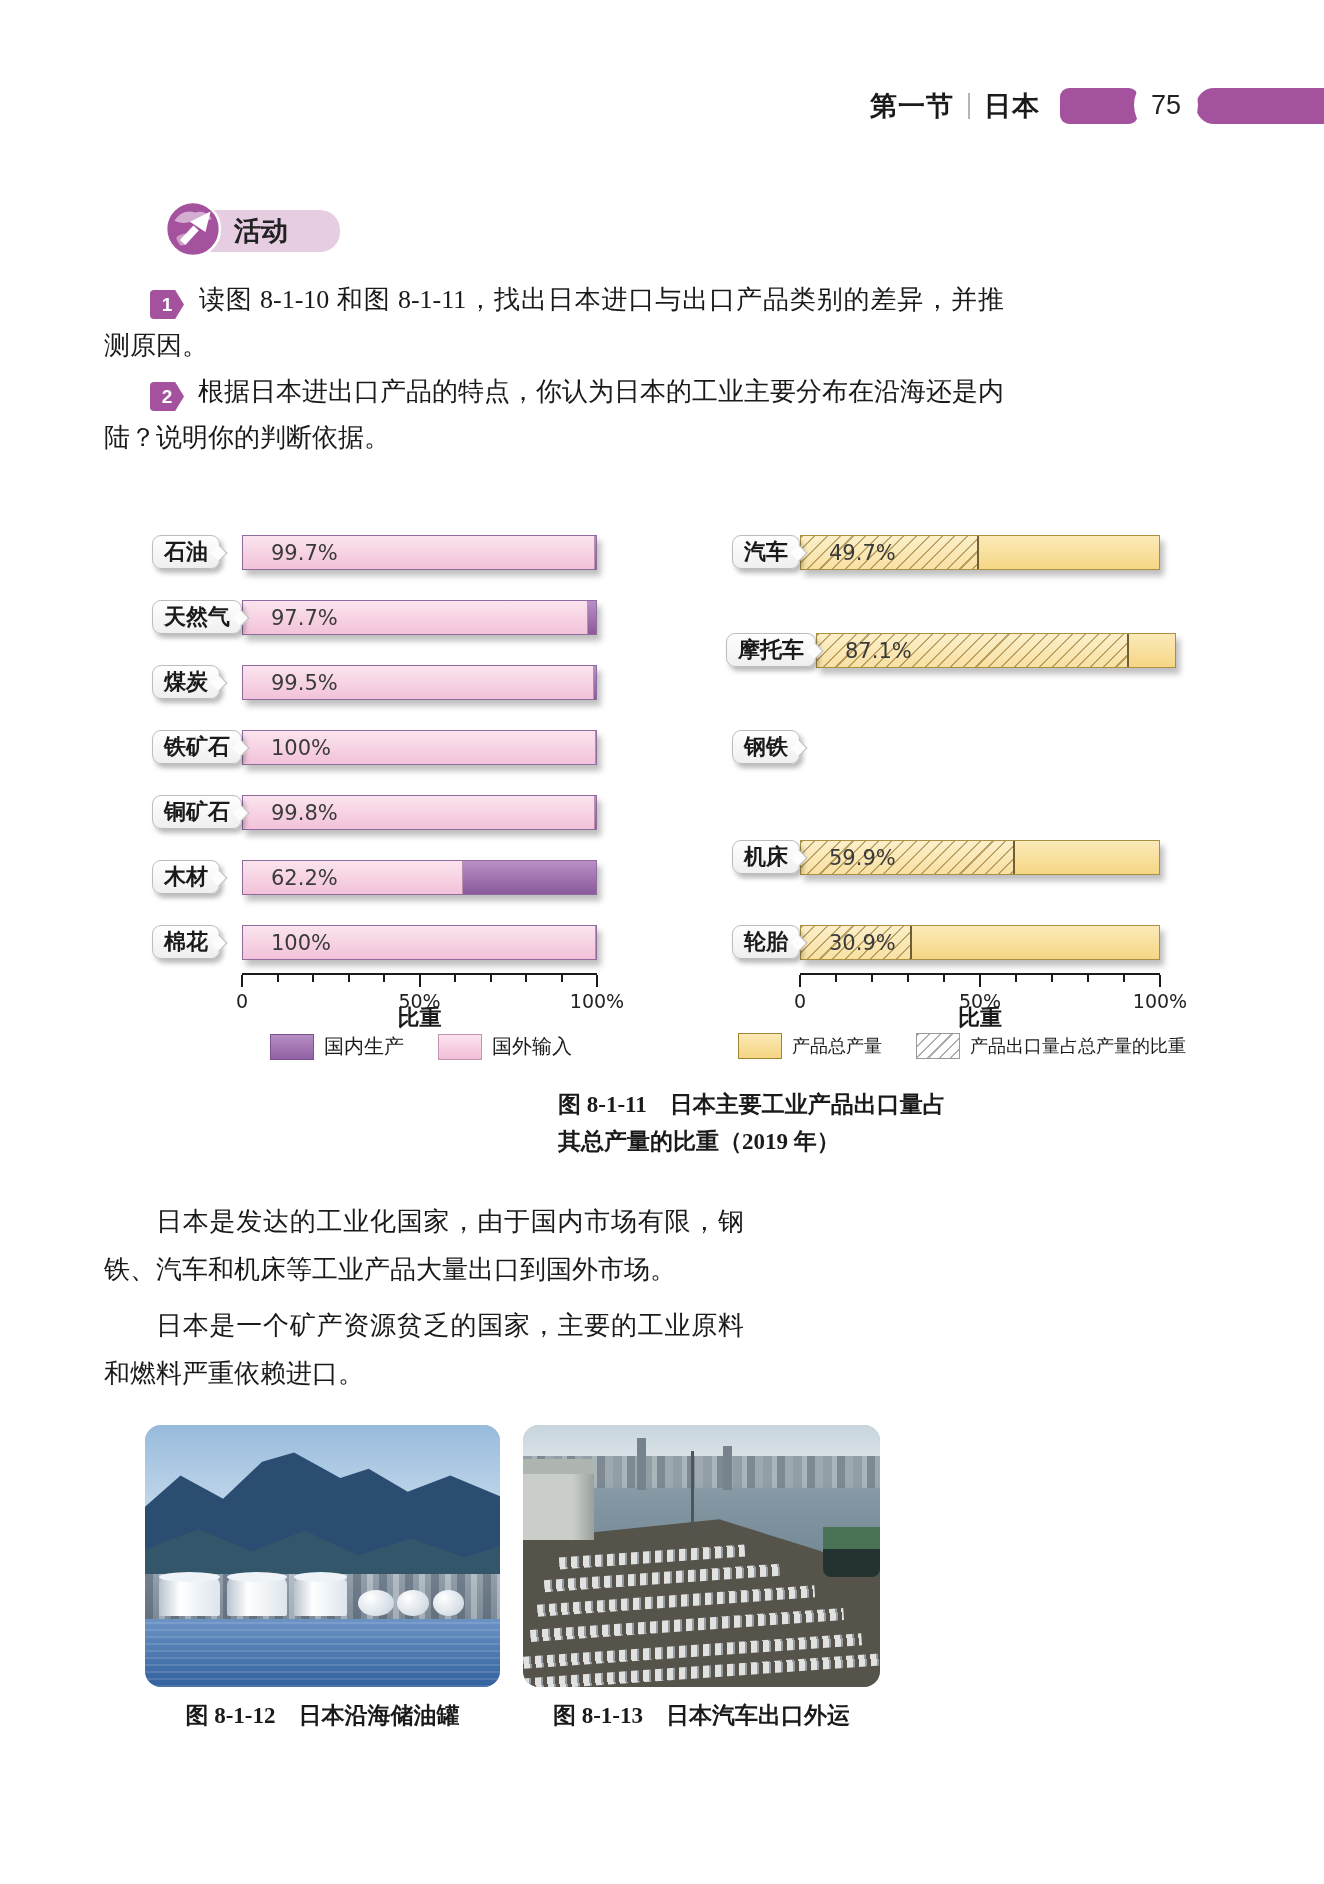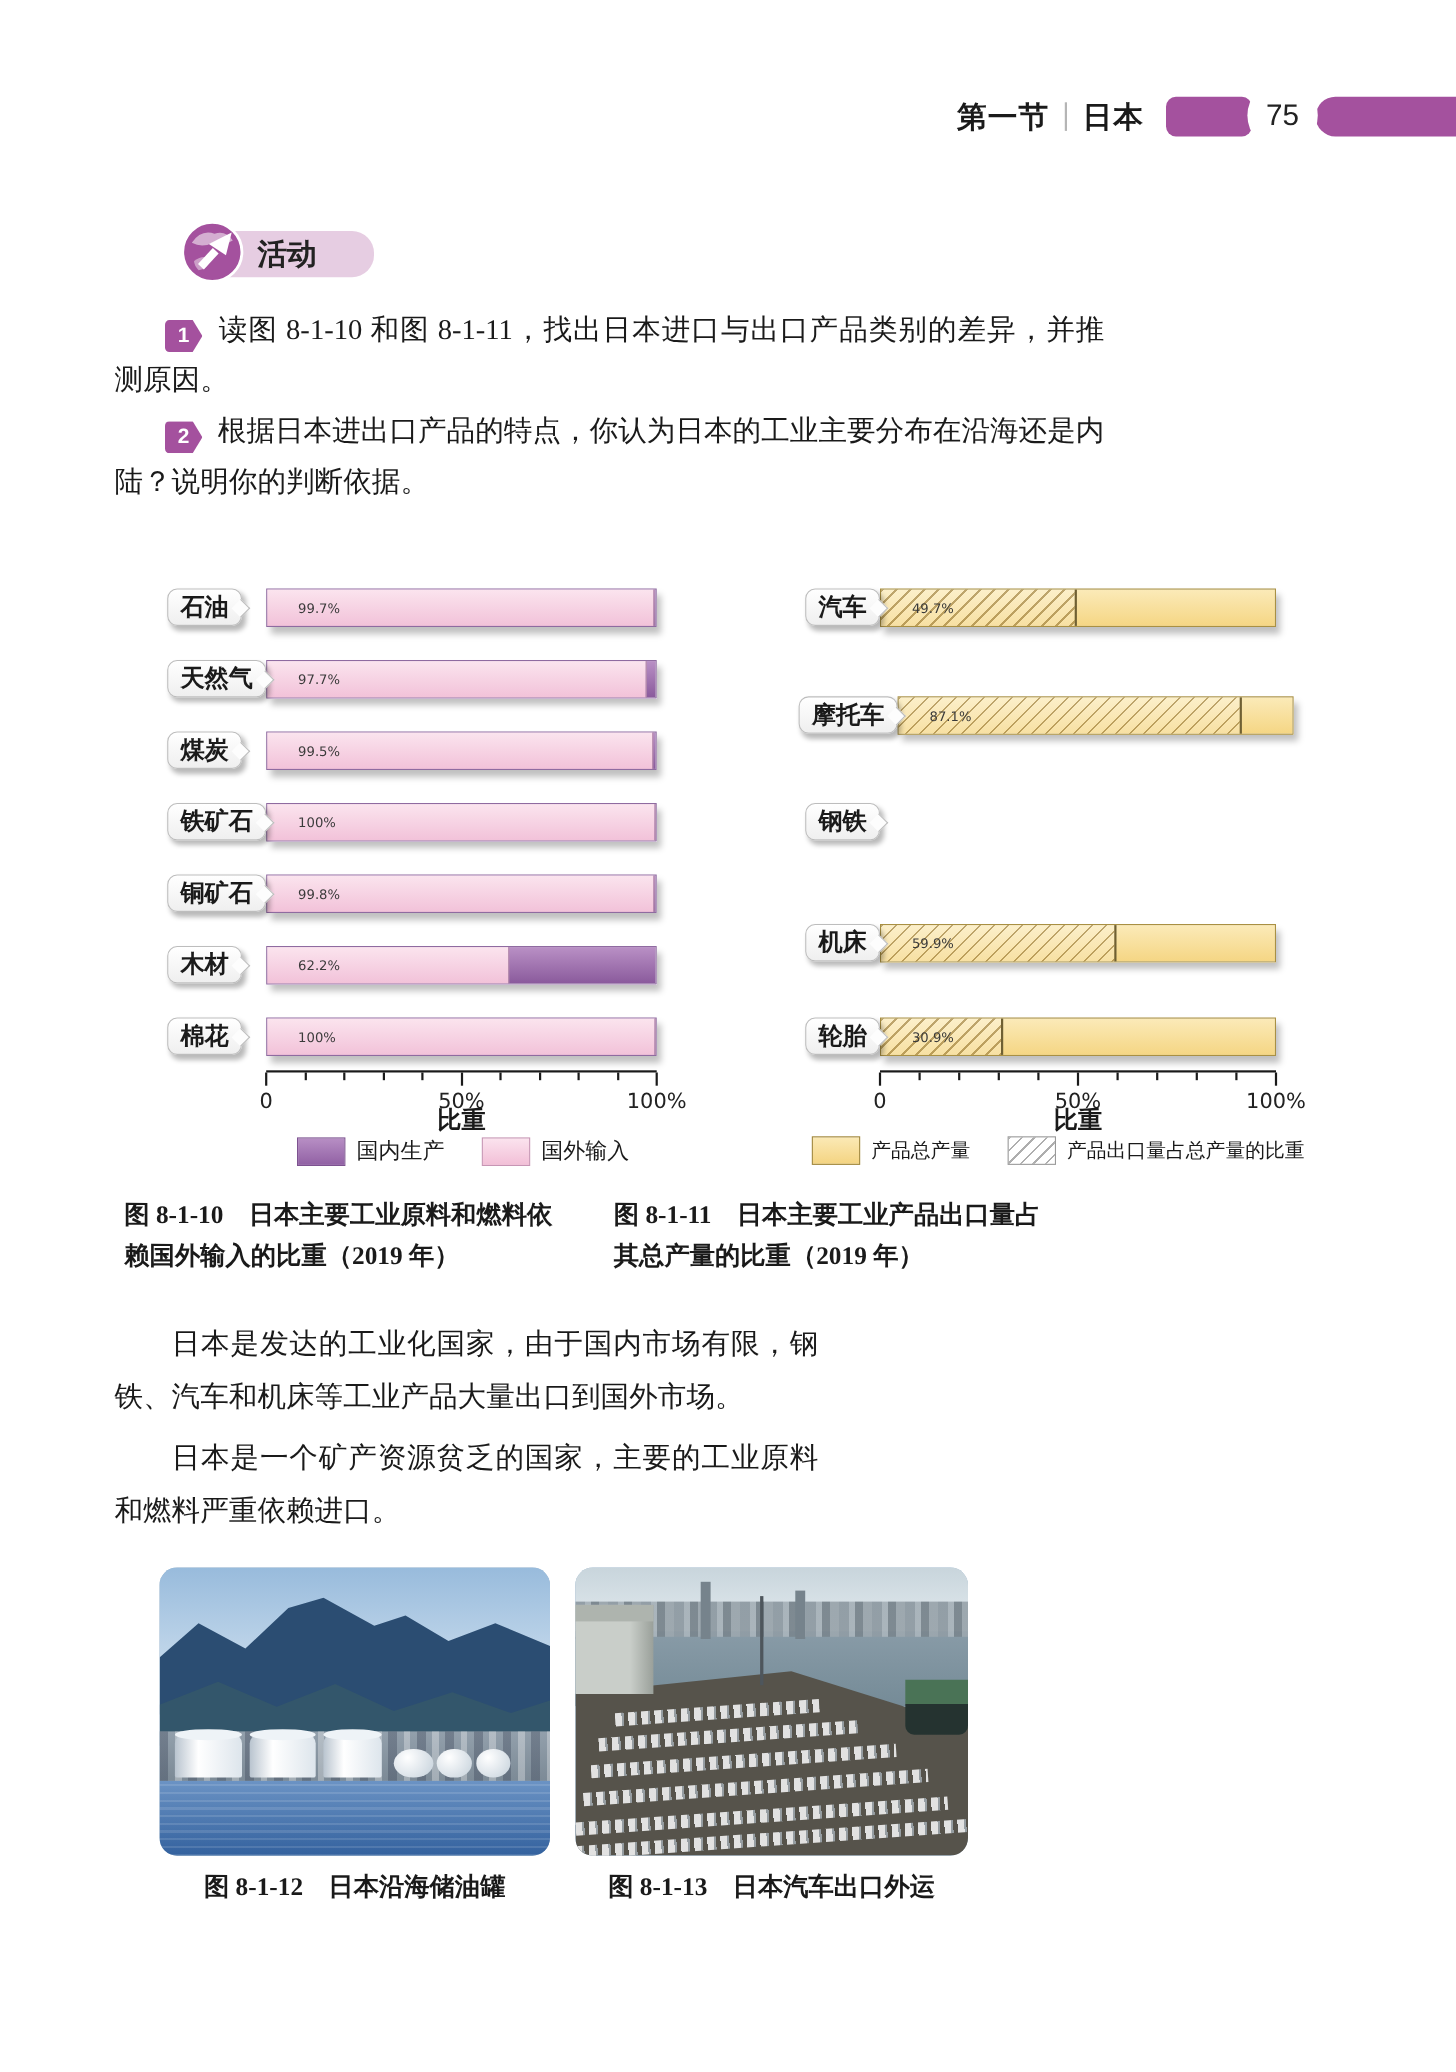--- a/index.html
+++ b/index.html
@@ -43,21 +43,21 @@
       border-top:1px solid #bdbdbd;border-right:1px solid #bdbdbd;transform:rotate(45deg);}
   #chart-left .clabel{left:0;}
   #chart-right .clabel{right:370px;}
   .track{position:absolute;left:90px;top:0;height:35px;box-sizing:border-box;box-shadow:4px 6px 6px rgba(0,0,0,.25);}
   .ltrack{width:355px;background:linear-gradient(#b990c5,#8a5a9c);border:1px solid #8f6ba0;}
   .fill-pink{position:absolute;left:0;top:0;height:100%;background:linear-gradient(#fbe4ee,#f2c2d9);
       border-right:1px solid #b98fad;box-sizing:border-box;}
   .rtrack{width:360px;background:linear-gradient(#fbeab8,#f5d684);border:1px solid #a99043;}
   .fill-hatch{position:absolute;left:0;top:0;height:100%;box-sizing:border-box;border-right:2px solid #6f6033;
       background:repeating-linear-gradient(135deg,rgba(140,110,50,.55) 0 1.5px,rgba(255,255,255,.25) 1.5px 9px);}
-  .val{position:absolute;left:28px;top:0;line-height:34px;font-size:12px;color:#3a3a3a;z-index:2;
+  .val{position:absolute;left:28px;top:0;line-height:34px;font-size:21px;color:#3a3a3a;z-index:2;
       font-family:"DejaVu Sans","Liberation Sans",sans-serif;}
   .axis{position:absolute;left:90px;top:438px;height:14px;border-top:2px solid #1a1a1a;}
   #chart-left .axis{width:355px;}
   #chart-right .axis{width:360px;}
   .tick{position:absolute;top:0;width:2px;background:#1a1a1a;transform:translateX(-50%);}
   .tick.minor{height:7px;}
   .tick.major{height:12px;}
   .tlab{position:absolute;top:15px;transform:translateX(-50%);font-size:19px;color:#222;
       font-family:"DejaVu Sans","Liberation Sans",sans-serif;}
   .axis-title{position:absolute;left:90px;top:468px;text-align:center;font-size:22px;font-weight:bold;}
@@ -316,21 +316,20 @@
       </div>
     <div class="axis-title">比重</div>
     <div class="legend">
       <span class="sw sw-yellow"></span>
       <span class="ltx">产品总产量</span>
       <span class="sw sw-hatch"></span>
       <span class="ltx">产品出口量占总产量的比重</span>
     </div>
   </div>
 
-  <div class="fig-caption cap-left">图 8-1-10　日本主要工业原料和燃料依赖国外输入的比重（2019 年）</div>
   <div class="fig-caption cap-right">图 8-1-11　日本主要工业产品出口量占其总产量的比重（2019 年）</div>
 
   <div class="bodytext">
     <p>日本是发达的工业化国家，由于国内市场有限，钢铁、汽车和机床等工业产品大量出口到国外市场。</p>
     <p>日本是一个矿产资源贫乏的国家，主要的工业原料和燃料严重依赖进口。</p>
   </div>
 
   <div class="photo photo-left">
     <div class="p1-sky"></div>
     <div class="p1-mfar"></div>

